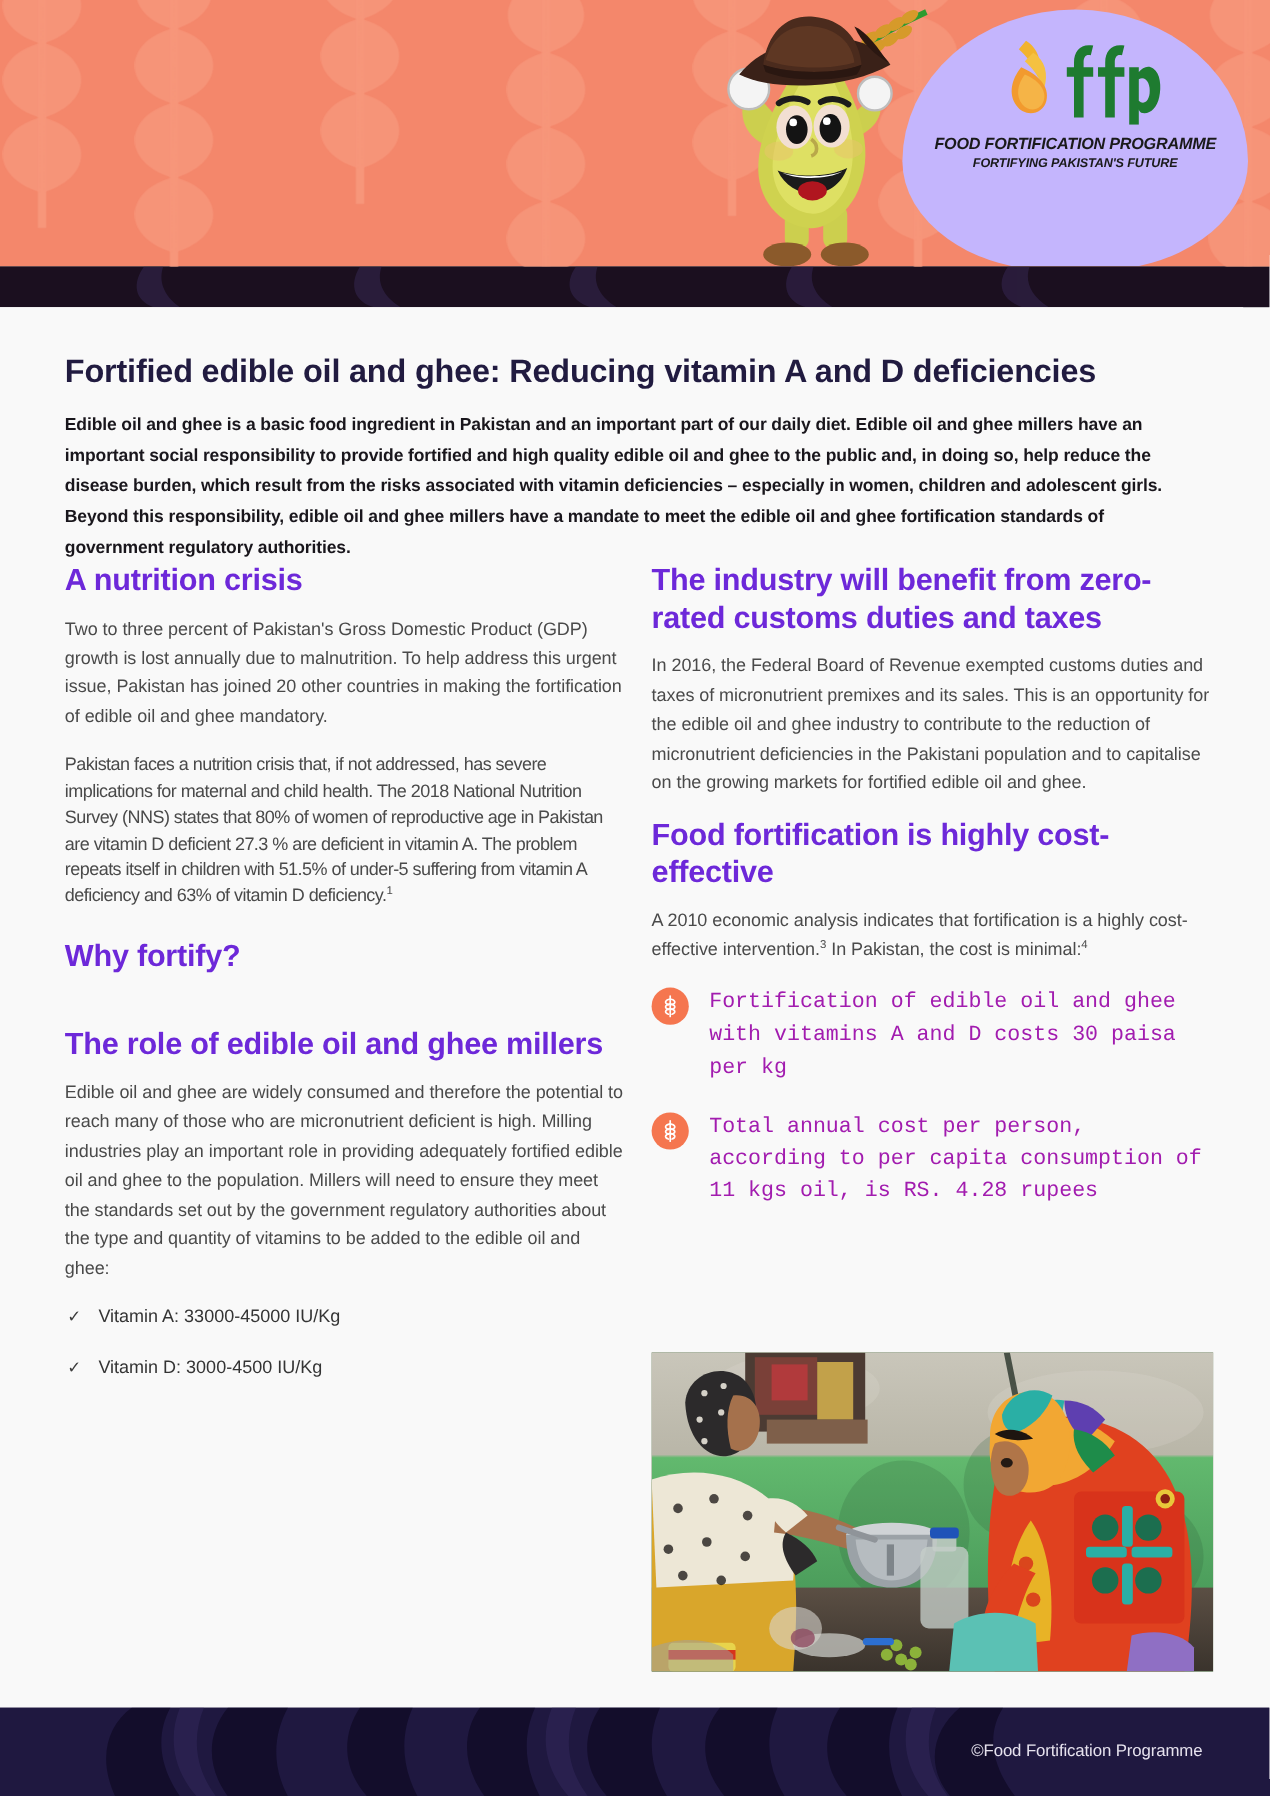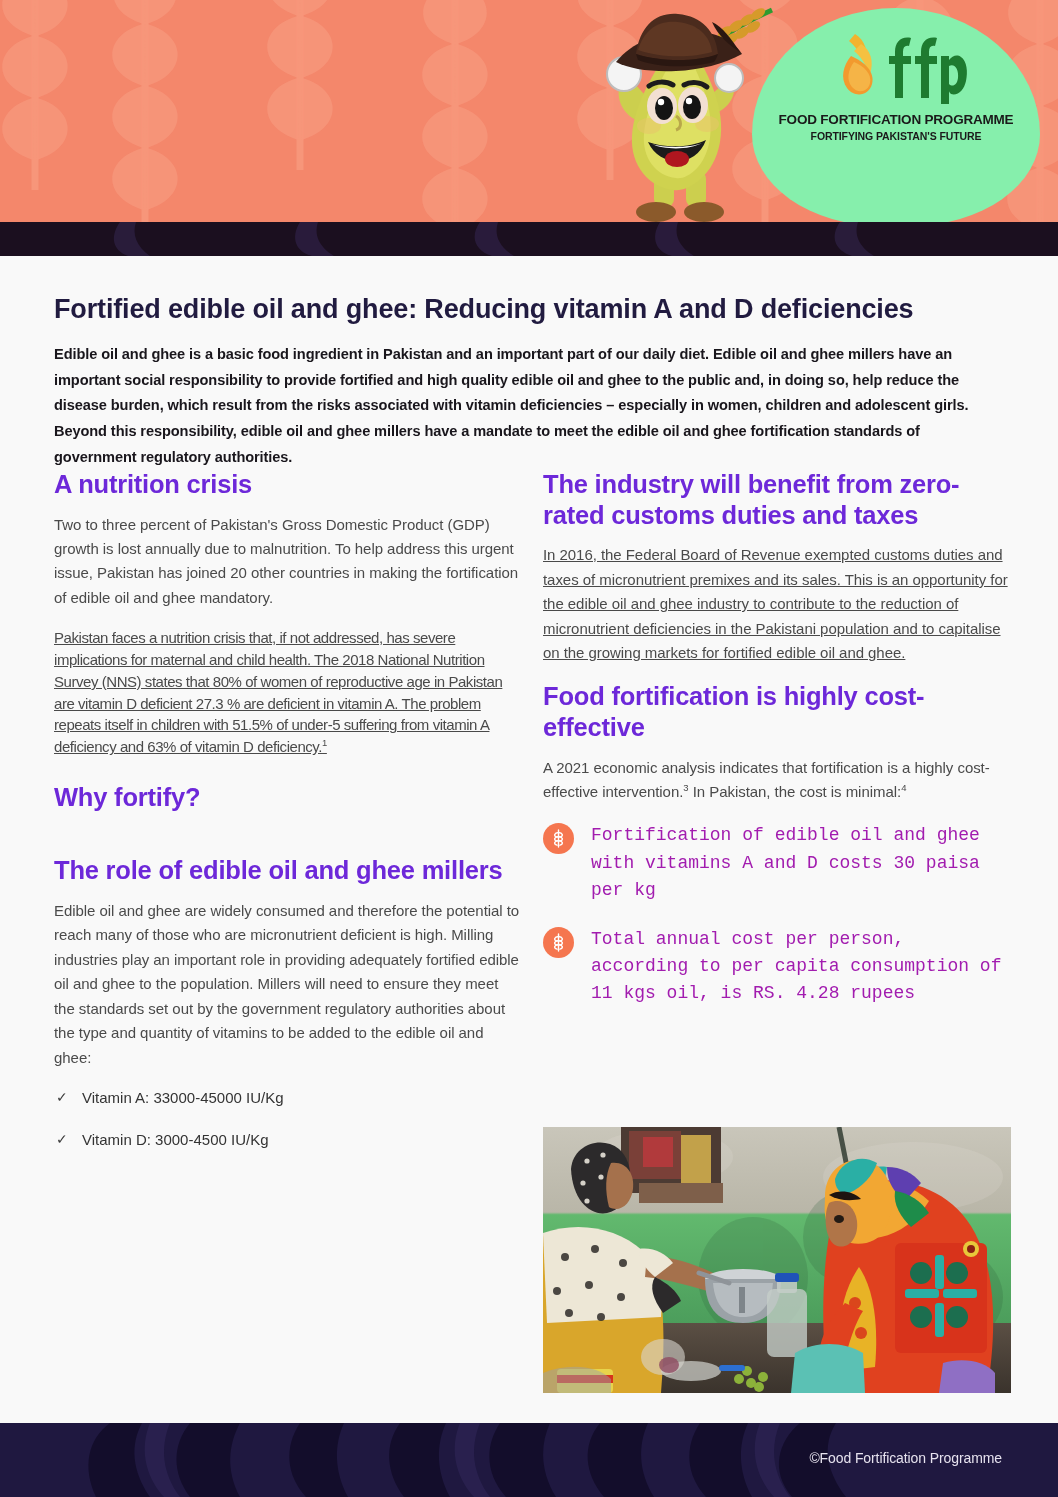--- a/index.html
+++ b/index.html
@@ -64,24 +64,25 @@
     z-index: 6;
   }
 
   
   .logo-oval {
     position: absolute;
     right: 18px;
     top: 8px;
     width: 288px;
     height: 218px;
-    background: #86efac;
+    background: #c4b5fd;
     border-radius: 50% 50% 45% 45% / 58% 58% 42% 42%;
     z-index: 4;
     overflow: hidden;
+    font-style: italic;
   }
   .logo-mark {
     position: absolute;
     left: 50%;
     top: 18px;
     transform: translateX(-50%);
     width: 150px;
     height: 78px;
   }
   .logo-name {
@@ -174,21 +175,21 @@
     color: #4A4A4A;
     line-height: 1.63;
     margin: 0 0 17px 0;
     letter-spacing: -0.05px;
   }
   p.body.compact {
     line-height: 1.45;
     letter-spacing: -0.45px;
   }
   p.body b { color: #2B2B2B; font-weight: bold; }
-  p.body:last-child { margin-bottom: 0; text-decoration: underline; }
+  p.body:last-child { margin-bottom: 0; }
   sup { font-size: 9.5px; vertical-align: super; line-height: 0; }
 
   .spacer-24 { height: 24px; }
   .spacer-30 { height: 30px; }
   .spacer-16 { height: 16px; }
 
   
   ul.checks {
     list-style: none;
     margin: 14px 0 0 0;
@@ -431,21 +432,21 @@
 
       <section>
         <h2 class="section tight-top">The industry will benefit from zero-rated customs duties and taxes</h2>
         <p class="body">In 2016, the Federal Board of Revenue exempted customs duties and taxes of micronutrient premixes and its sales. This is an opportunity for the edible oil and ghee industry to contribute to the reduction of micronutrient deficiencies in the Pakistani population and to capitalise on the growing markets for fortified edible oil and ghee.</p>
       </section>
 
       <div class="spacer-16"></div>
 
       <section>
         <h2 class="section">Food fortification is highly cost-effective</h2>
-        <p class="body"><span>A 2021 economic analysis indicates that fortification is a highly cost-effective intervention.</span><sup>3</sup><span> In Pakistan, the cost is minimal:</span><sup>4</sup></p>
+        <p class="body"><span>A 2010 economic analysis indicates that fortification is a highly cost-effective intervention.</span><sup>3</sup><span> In Pakistan, the cost is minimal:</span><sup>4</sup></p>
 
         <ul class="wheatlist">
           <li>
             <span class="wbullet">
               <svg viewBox="0 0 31 31" width="31" height="31" aria-hidden="true">
                 <g stroke="#FFFFFF" stroke-width="1.4" fill="none" stroke-linecap="round">
                   <path d="M15.5,7 L15.5,24"></path>
                   <path d="M15.5,9.5 C11.5,10 10,13 14,14.2"></path>
                   <path d="M15.5,9.5 C19.5,10 21,13 17,14.2"></path>
                   <path d="M15.5,13.5 C11.5,14 10,17 14,18.2"></path>

